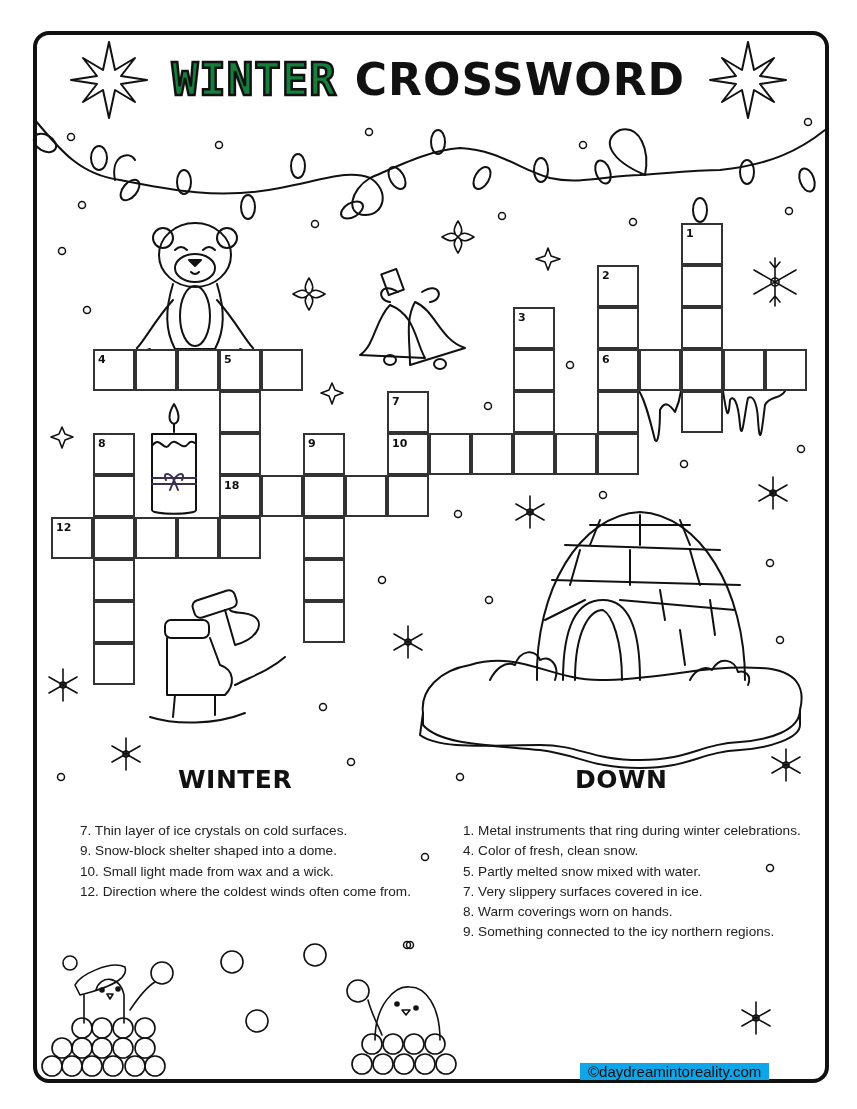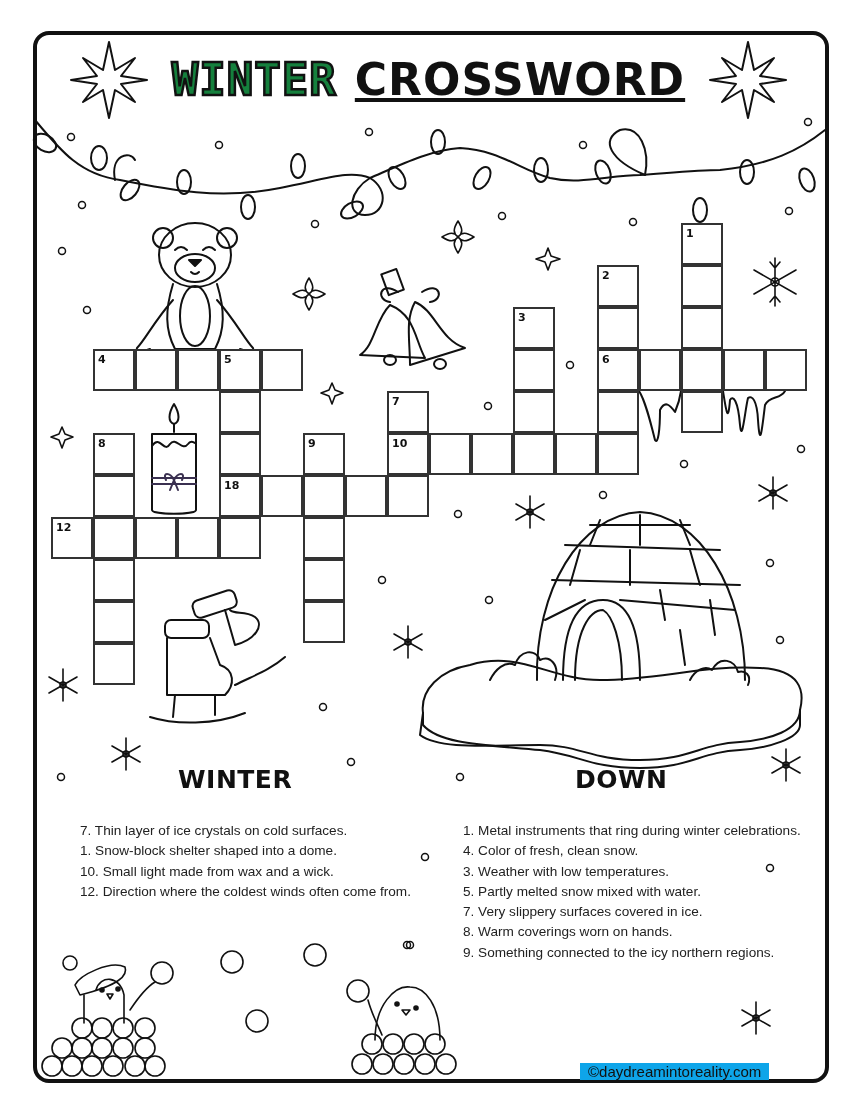--- a/index.html
+++ b/index.html
@@ -1,21 +1,21 @@
 <!DOCTYPE html>
 <html><head>
 <meta charset="utf-8">
 <style>
   html, body { margin:0; padding:0; background:#ffffff; }
   body { width:857px; height:1109px; position:relative; overflow:hidden; font-family:"DejaVu Sans", sans-serif; color:#111; }
   .frame { position:absolute; left:33px; top:31px; width:788px; height:1044px; border:4px solid #111; border-radius:16px; box-sizing:content-box; }
   .deco { position:absolute; left:0; top:0; width:857px; height:1109px; pointer-events:none; }
   .title { position:absolute; top:54px; left:0; width:857px; text-align:center; font-family:"DejaVu Sans", sans-serif; font-weight:bold; font-size:44px; letter-spacing:1px; }
   .title .outline { color:#15803d; -webkit-text-stroke:2.5px #111; font-family:"DejaVu Sans Mono", monospace; font-weight:bold; }
-  .title .solid { color:#111; margin-left:18px;text-decoration:underline; }
+  .title .solid { color:#111; margin-left:18px; }
   .cell { position:absolute; width:42px; height:42px; box-sizing:border-box; border:2px solid #333; background:#fff; }
   .cell .num { position:absolute; left:3px; top:2px; font-family:"DejaVu Sans", sans-serif; font-weight:bold; font-size:11px; color:#111; }
   .heading { position:absolute; font-family:"DejaVu Sans", sans-serif; font-weight:900; font-size:25px; letter-spacing:0.5px; color:#111; }
   .clues { position:absolute; font-family:"Liberation Sans", sans-serif; font-size:13.6px; line-height:20.3px; color:#222; margin:0; padding:0; list-style:none; }
   .clues li { margin:0; }
   .copyright { position:absolute; left:580px; top:1063px; padding:0 8px; background:#0ea5e9; font-family:"Liberation Sans", sans-serif; font-size:15px; color:#111; }
 </style>
 </head>
 <body>
 
@@ -348,29 +348,28 @@
     <div class="cell" style="left: 51px; top: 517px;">
       <span class="num">12</span>
     </div>
     <div class="cell" style="left: 135px; top: 517px;"></div>
     <div class="cell" style="left: 177px; top: 517px;"></div>
   </div>
 
 <div class="heading" style="left:178px; top:765px;">WINTER</div>
 <ul class="clues" id="across-list" style="left:80px; top:821px; width:340px;">
   <li>7. Thin layer of ice crystals on cold surfaces.</li>
-  <li>1. Snow-block shelter shaped into a dome.</li>
+  <li>9. Snow-block shelter shaped into a dome.</li>
   <li>10. Small light made from wax and a wick.</li>
   <li>12. Direction where the coldest winds often come from.</li>
 </ul>
 
 <div class="heading" style="left:575px; top:765px;">DOWN</div>
 <ul class="clues" id="down-list" style="left:463px; top:821px; width:340px;">
   <li>1. Metal instruments that ring during winter celebrations.</li>
   <li>4. Color of fresh, clean snow.</li>
-  <li>3. Weather with low temperatures.</li>
   <li>5. Partly melted snow mixed with water.</li>
   <li>7. Very slippery surfaces covered in ice.</li>
   <li>8. Warm coverings worn on hands.</li>
   <li>9. Something connected to the icy northern regions.</li>
 </ul>
 
 <div class="copyright">©daydreamintoreality.com</div>
 
 </body></html>

